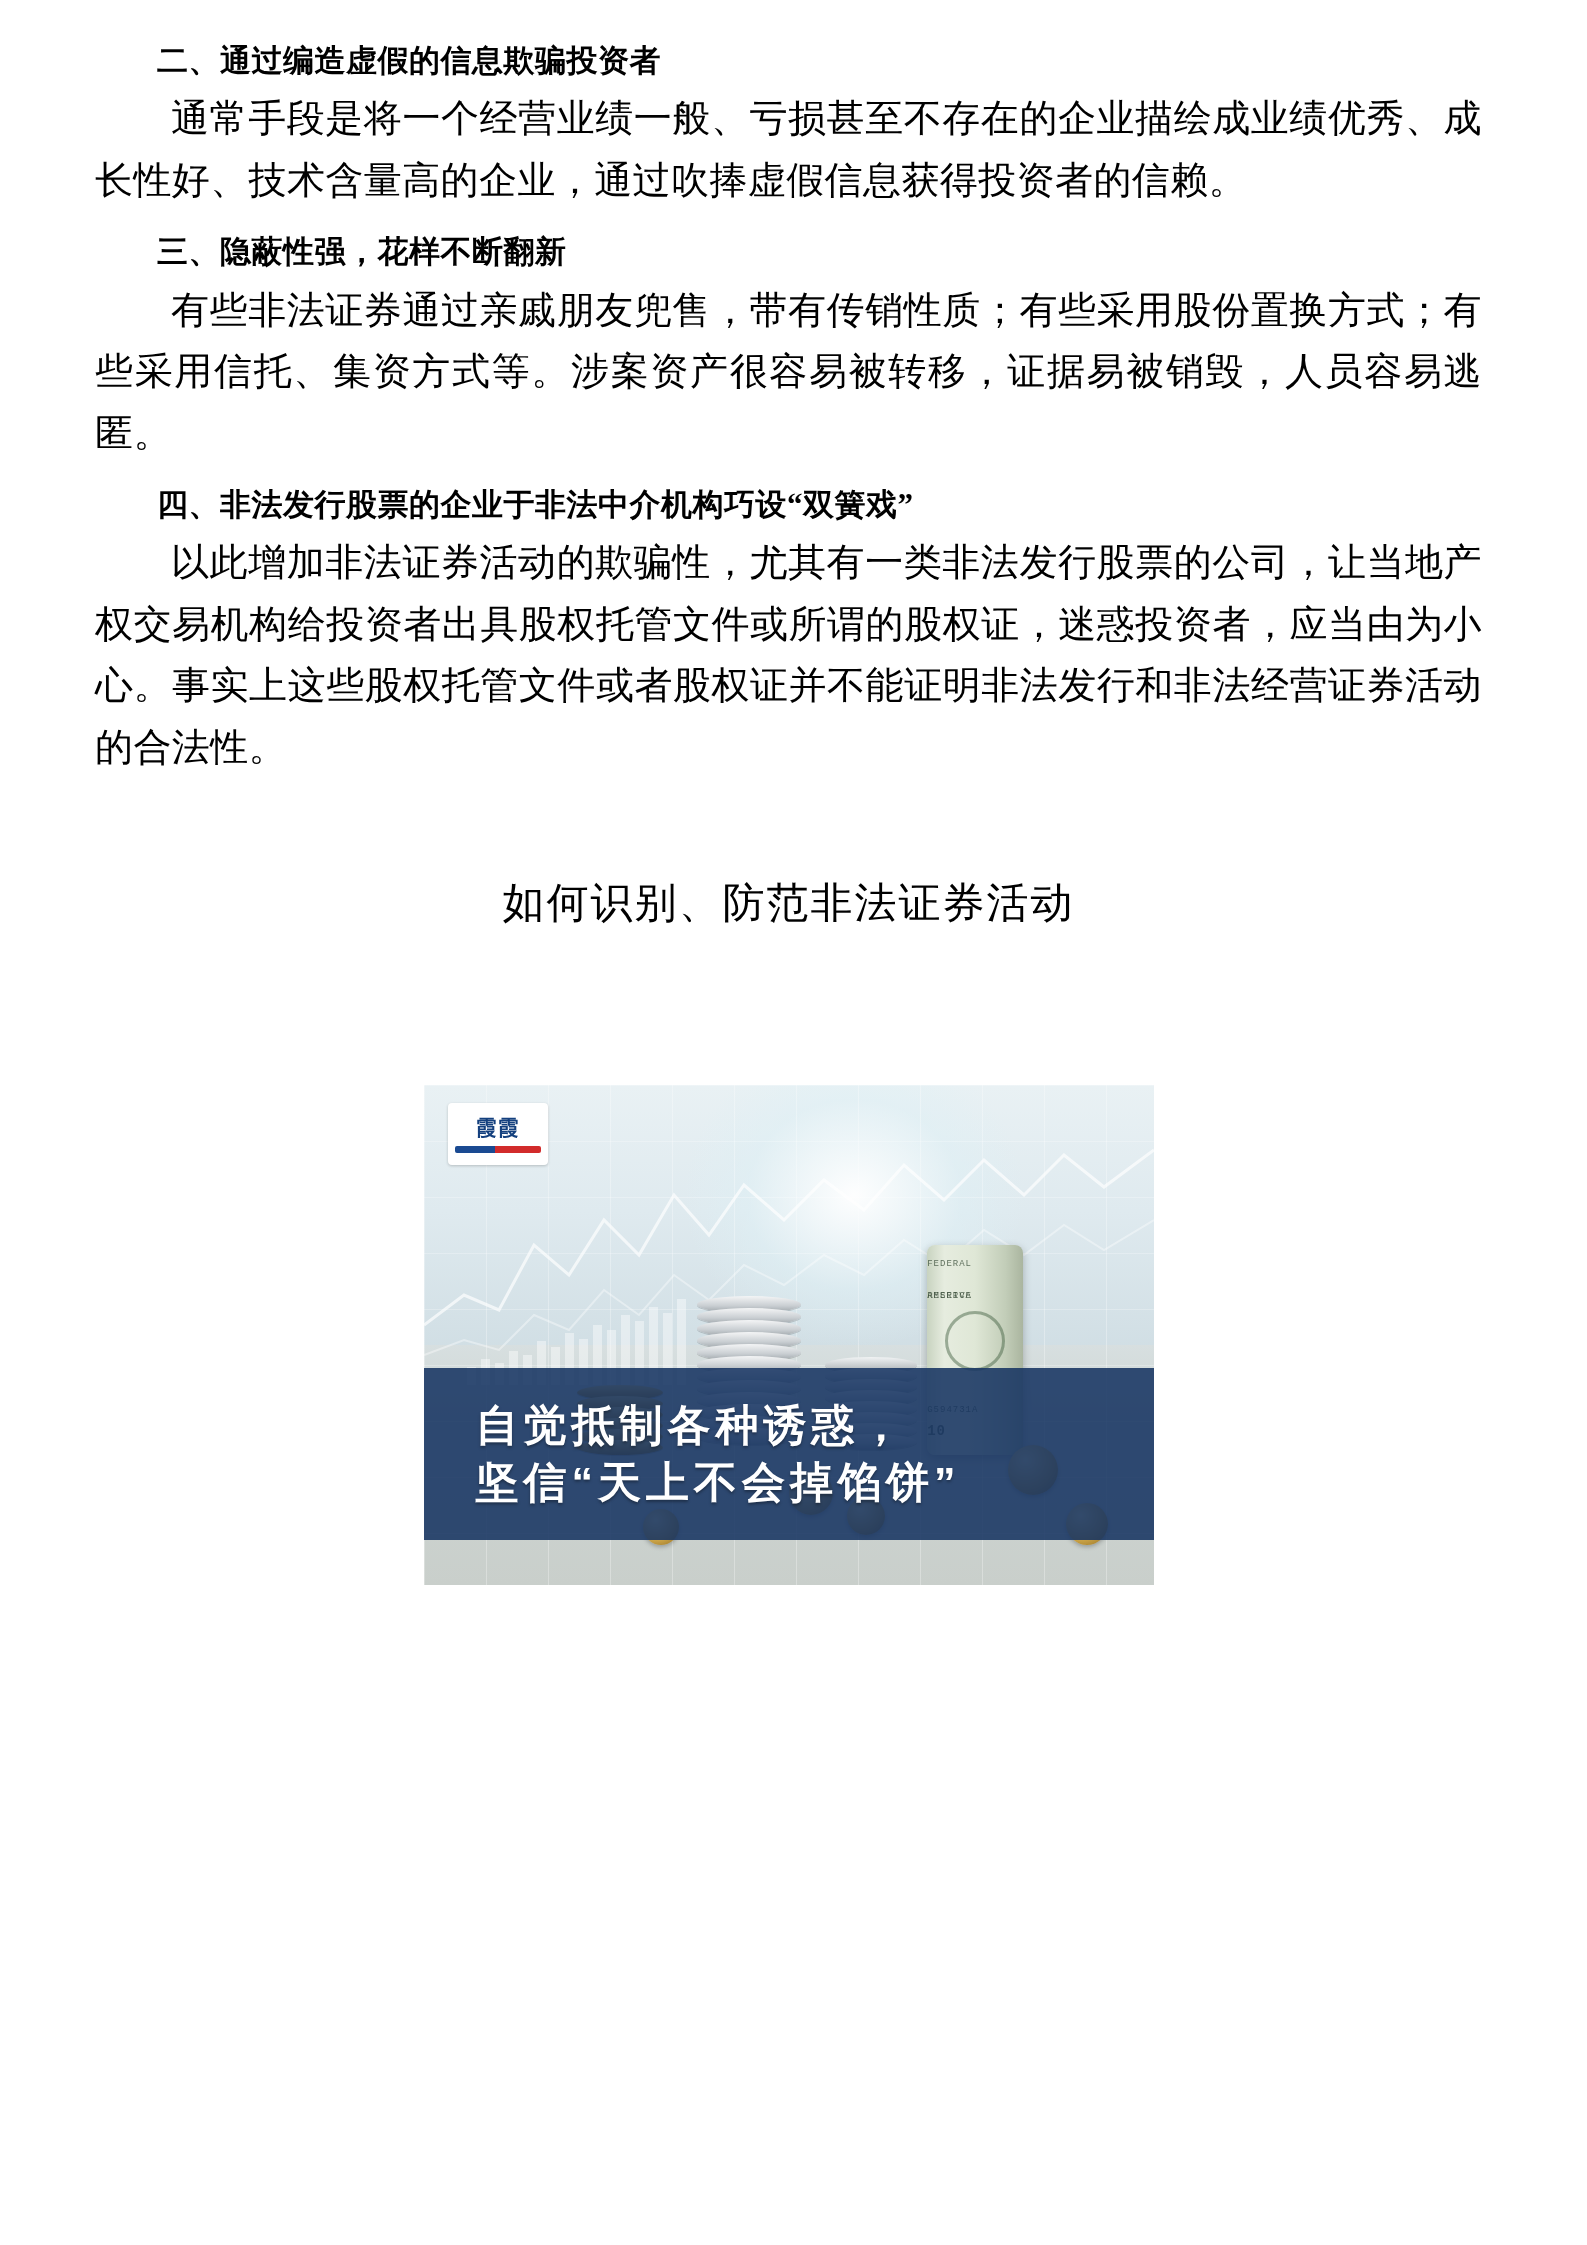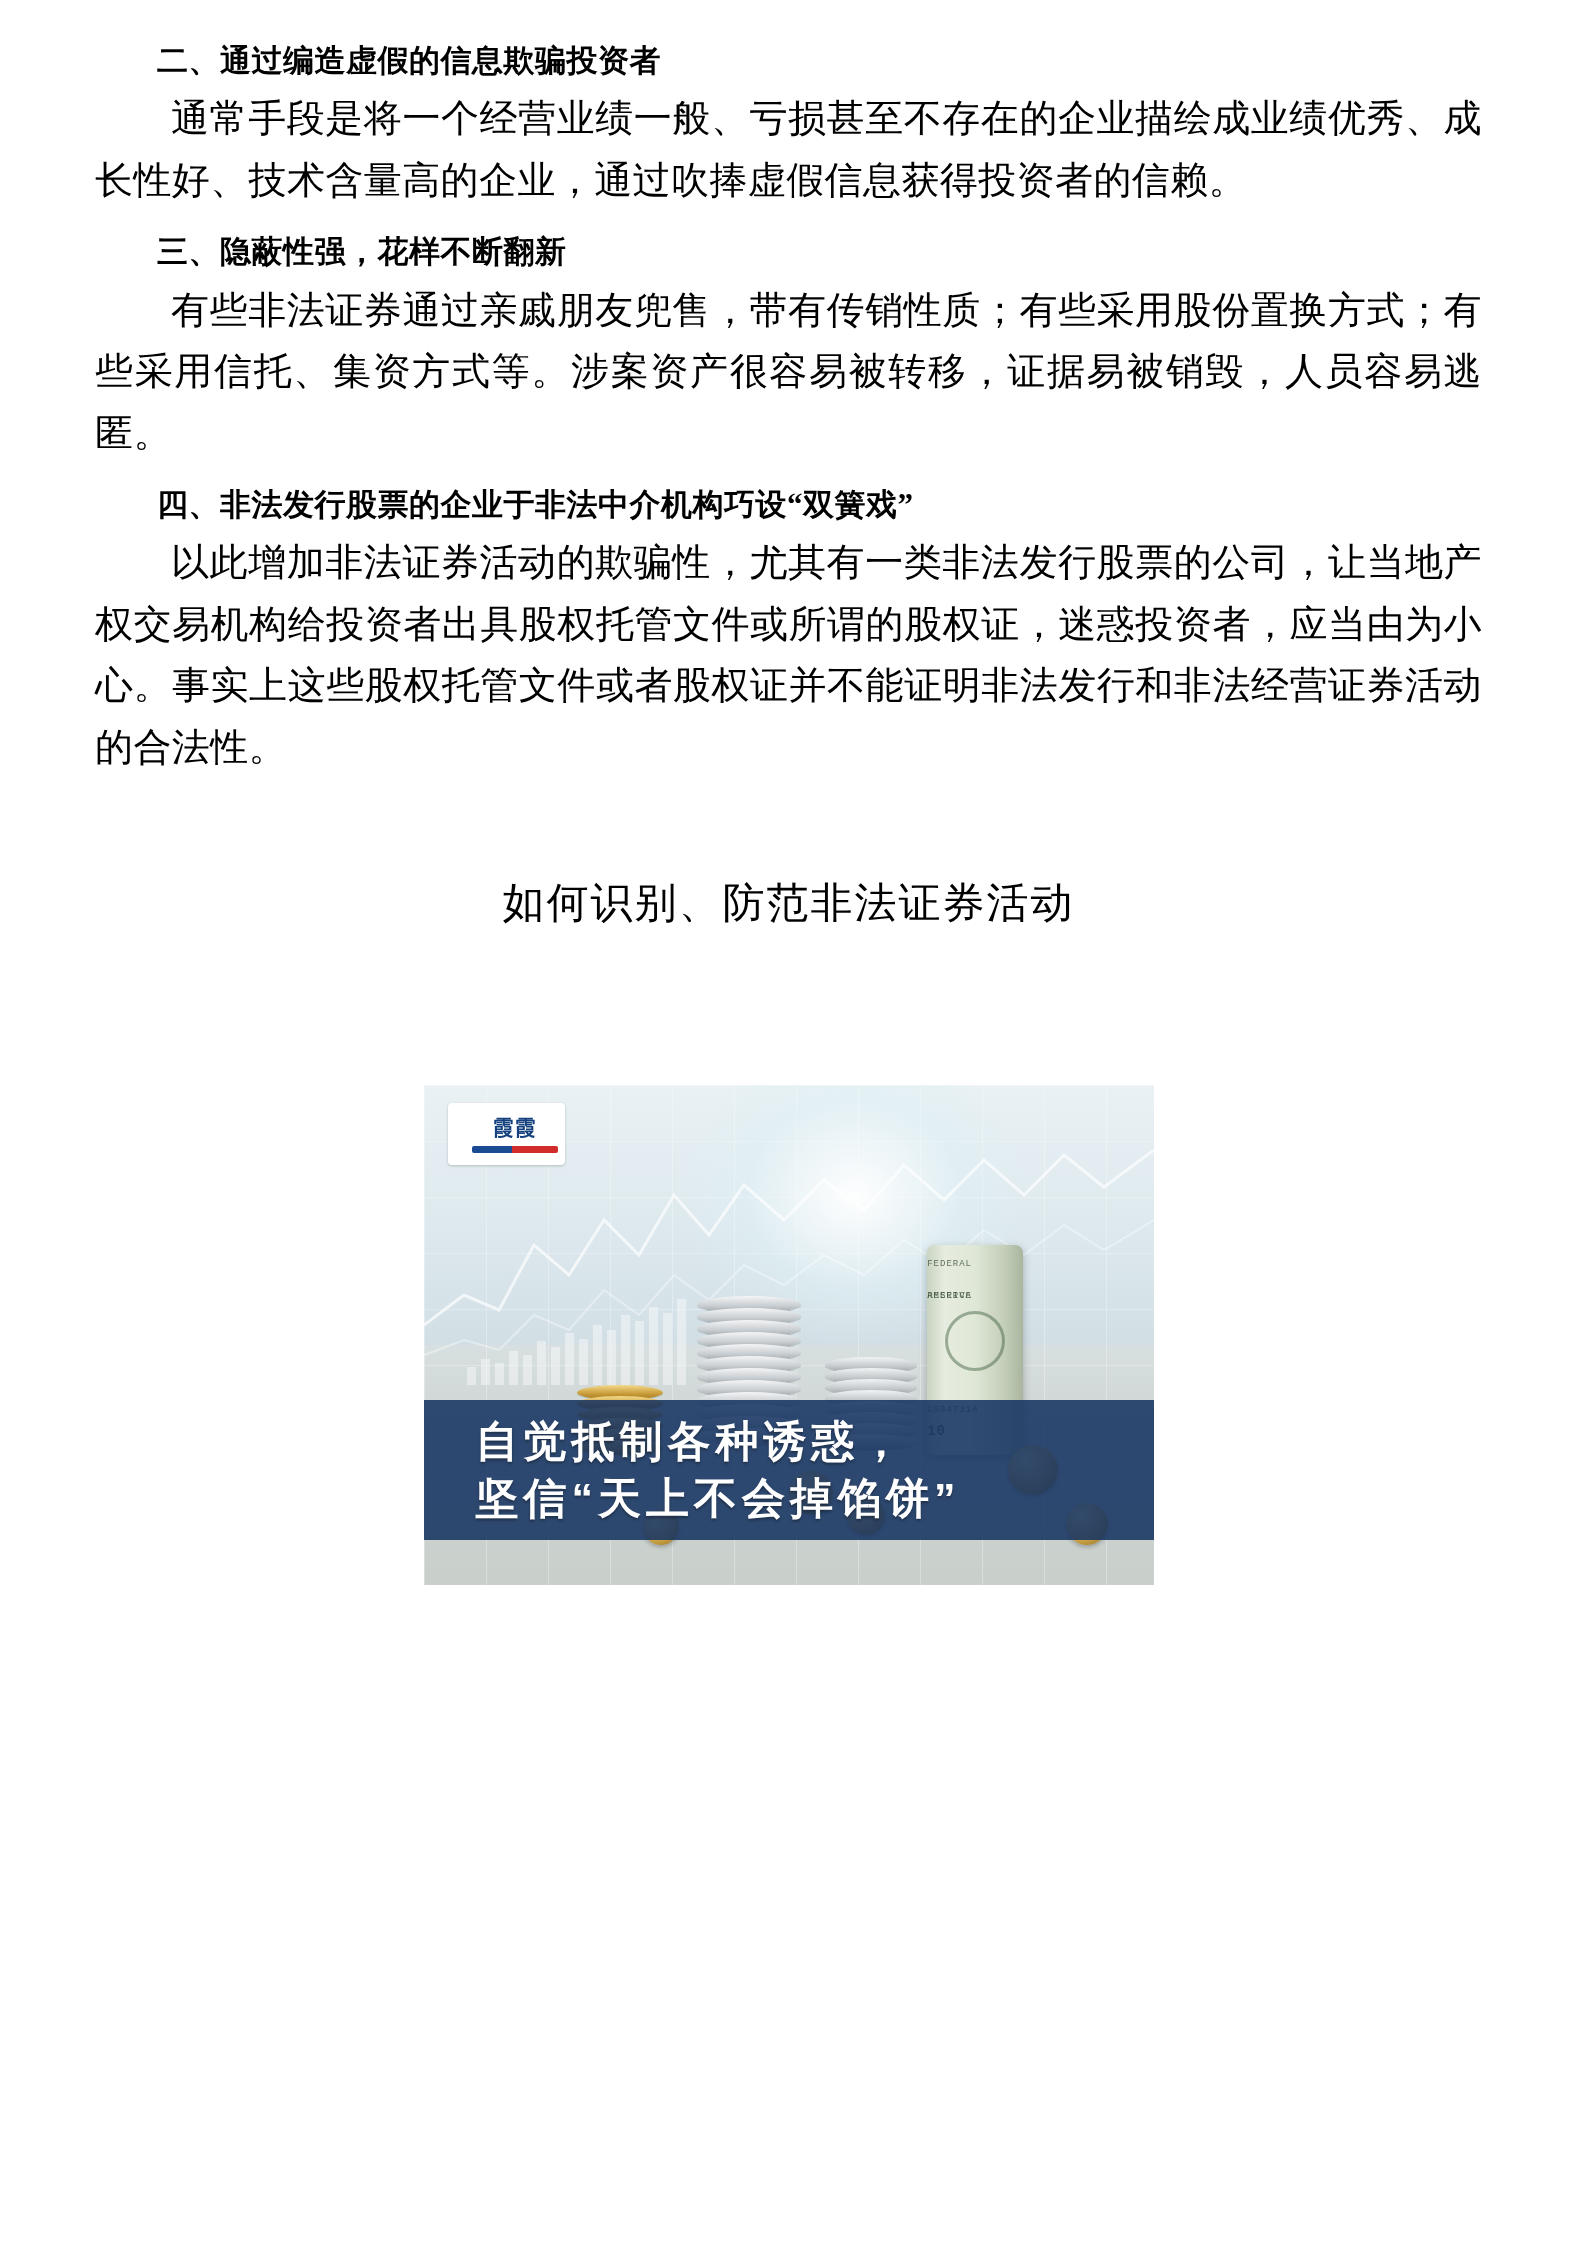--- a/index.html
+++ b/index.html
@@ -183,40 +183,39 @@
     position: absolute;
     left: 24px; top: 18px;
     width: 100px; height: 62px;
     background: #ffffff;
     border-radius: 4px;
     box-shadow: 0 1px 3px rgba(0,0,0,.2);
     display: flex;
     flex-direction: column;
     align-items: center;
     justify-content: center;
-    padding-left: 17px;
   }
   .promo .logo .lg-text {
     font-family: "Liberation Sans", sans-serif;
     font-weight: bold;
     font-size: 21px;
     color: #14407e;
     letter-spacing: 1px;
   }
   .promo .logo .lg-bar {
     margin-top: 4px;
     width: 86px; height: 7px;
     background: linear-gradient(90deg,#1a4a92 0 46%, #d22b2b 46% 100%);
     border-radius: 2px;
   }
   .promo .banner {
     position: absolute;
     left: 0; right: 0;
     bottom: 9%;
-    height: 140px;
+    height: 172px;
     background: rgba(23,52,98,0.88);
     display: flex;
     flex-direction: column;
     justify-content: center;
     padding-left: 52px;
     box-sizing: border-box;
   }
   .promo .banner .line {
     font-family: "Liberation Sans", sans-serif;
     font-weight: bold;

